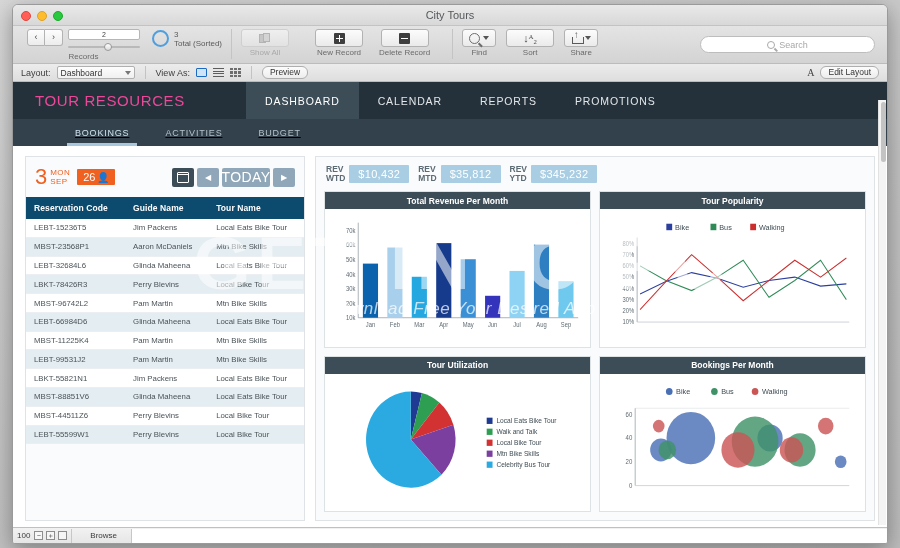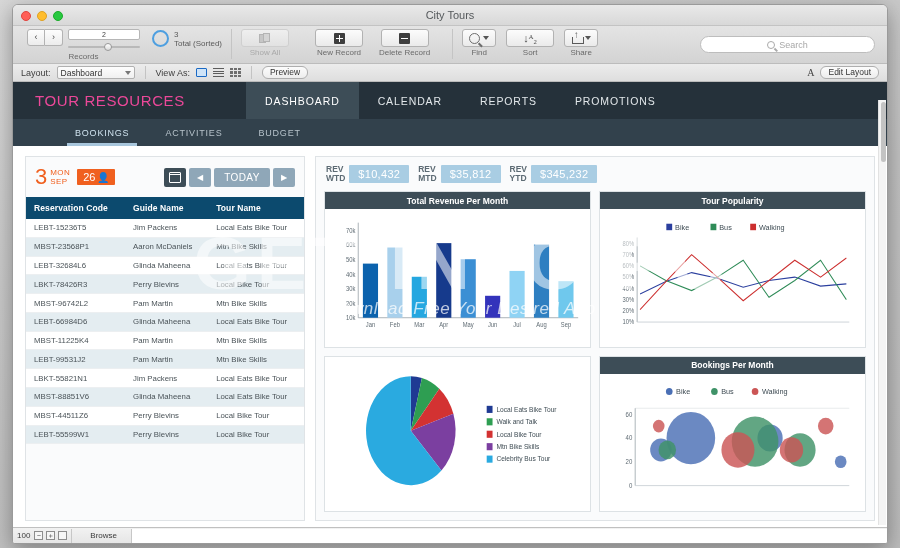--- a/index.html
+++ b/index.html
@@ -173,20 +173,21 @@
   }
   .navtab {
     padding:0 19px; display:flex; align-items:center;
     color:#e2e7ea; font-size:10.5px; letter-spacing:.9px;
   }
   .navtab.active { background:#3d4d57; color:#fff; }
 
   .subnav {
     height:27px; background:#32414c; display:flex; align-items:stretch; flex:none;
     padding-left:44px;
+    text-decoration:underline;
   }
   .subtab {
     padding:0 18px; display:flex; align-items:center;
     color:#b6c2ca; font-size:9px; letter-spacing:.8px; position:relative;
   }
   .subtab.active { color:#cfe2ee; }
   .subtab.active:after {
     content:''; position:absolute; left:10px; right:10px; bottom:0;
     height:3px; background:#a8c6dc;
   }
@@ -206,21 +207,21 @@
     background:#f0601f; color:#fff; font-size:11px;
     padding:2px 5px 2px 6px; display:flex; align-items:center; gap:2px; border-radius:1px;
   }
   .pcount .person { font-size:10px; }
   .calbtns { display:flex; gap:3px; margin-left:auto; }
   .calbtn {
     width:22px; height:19px; background:#8fa7b8; border-radius:2px;
     display:flex; align-items:center; justify-content:center; color:#fff; font-size:8px;
   }
   .calbtn.dark { background:#3d4d57; }
-  .calbtn.today { width:56px; font-size:10px; letter-spacing:.4px; }
+  .calbtn.today { width:48px; font-size:14px; letter-spacing:.4px; }
   .calglyph { width:12px;height:11px;border:1.4px solid #fff;border-radius:1px;position:relative; }
   .calglyph:before { content:''; position:absolute; left:-1.4px; right:-1.4px; top:1px; height:1.6px; background:#fff; }
 
   table.bookings { width:100%; border-collapse:collapse; }
   table.bookings th {
     background:#0c4a6e; color:#fff; font-size:8.5px; font-weight:bold;
     text-align:left; padding:6px 8px; letter-spacing:.1px;
   }
   table.bookings td {
     font-size:7.8px; color:#4a5358; padding:4.4px 8px;
@@ -619,20 +620,21 @@
                     <text x="29" y="102.2" font-size="6" fill="#5f6b73" text-anchor="end" font-family="&quot;Liberation Sans&quot;, sans-serif">10%</text>
                     <line x1="32" y1="22" x2="32" y2="100" stroke="#9aa4aa" stroke-width="0.8"></line>
                     <line x1="32" y1="100" x2="250" y2="100" stroke="#c4ccd1" stroke-width="0.8"></line>
                     <polyline points="35,74 61.5,62.56 88,54.24 114.5,59.44 141,67.75999999999999 167.5,61.519999999999996 194,58.4 220.5,66.72 247,64.64" fill="none" stroke="#2b3f9e" stroke-width="1"></polyline>
                     <polyline points="35,48 61.5,61.519999999999996 88,70.88 114.5,58.4 141,42.800000000000004 167.5,77.12 194,61.519999999999996 220.5,42.800000000000004 247,79.2" fill="none" stroke="#2e8b57" stroke-width="1"></polyline>
                     <polyline points="35,88.56 61.5,62.56 88,37.599999999999994 114.5,58.4 141,80.24 167.5,61.519999999999996 194,42.800000000000004 220.5,58.4 247,40.72" fill="none" stroke="#cc2e2e" stroke-width="1"></polyline>
                   </svg>
                 </div>
             </div>
             <div class="card">
+              <div class="card-title">Tour Utilization</div>
               <div class="card-body">
                   <svg id="svg-pie" viewBox="0 0 260 122" preserveAspectRatio="none">
                     <path d="M82,58 L82,12 A46,46 0 0,1 93.43973480958333,13.44517458808297 Z" fill="#1f3a93"></path>
                     <path d="M82,58 L93.43973480958333,13.44517458808297 A46,46 0 0,1 111.32150352843973,22.556390832313703 Z" fill="#2e9e52"></path>
                     <path d="M82,58 L111.32150352843973,22.556390832313703 A46,46 0 0,1 125.74859974957707,43.78521825875242 Z" fill="#d33232"></path>
                     <path d="M82,58 L125.74859974957707,43.78521825875242 A46,46 0 0,1 113.48916687271968,91.53255686138493 Z" fill="#7b3fa0"></path>
                     <path d="M82,58 L113.48916687271968,91.53255686138493 A46,46 0 1,1 81.99999999999999,12 Z" fill="#2aaae0"></path>
                     <rect x="160" y="37" width="6" height="6" fill="#1f3a93"></rect>
                     <text x="170" y="42" font-size="6.8" fill="#3f4c54" text-anchor="start" font-family="&quot;Liberation Sans&quot;, sans-serif">Local Eats Bike Tour</text>
                     <rect x="160" y="47.5" width="6" height="6" fill="#2e9e52"></rect>

